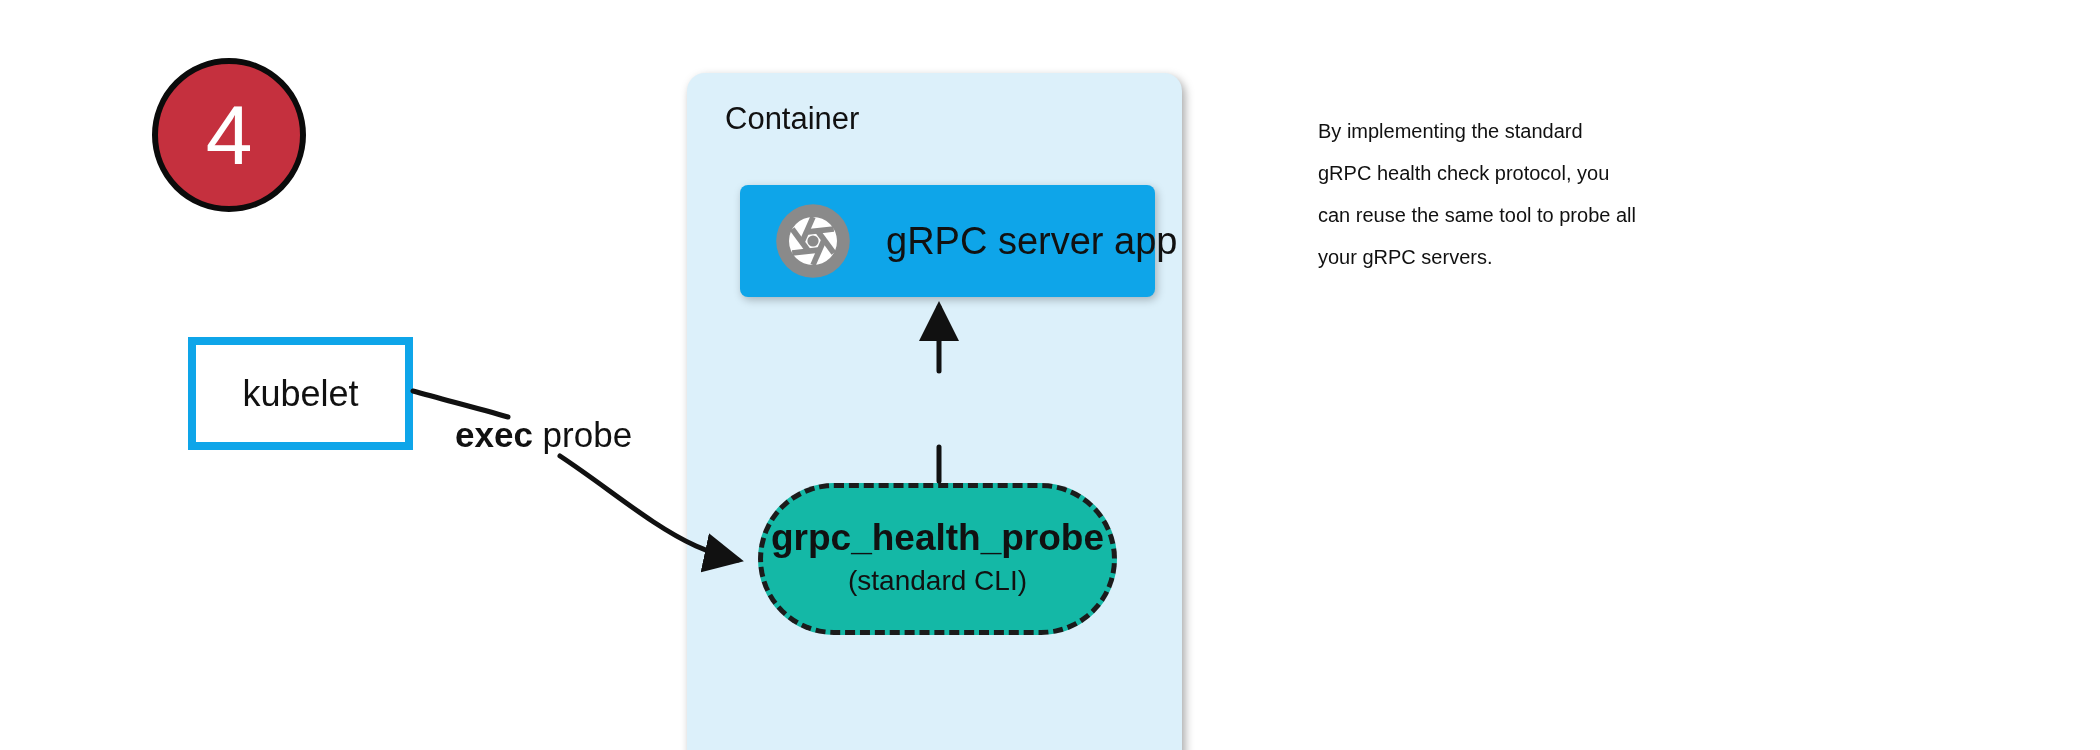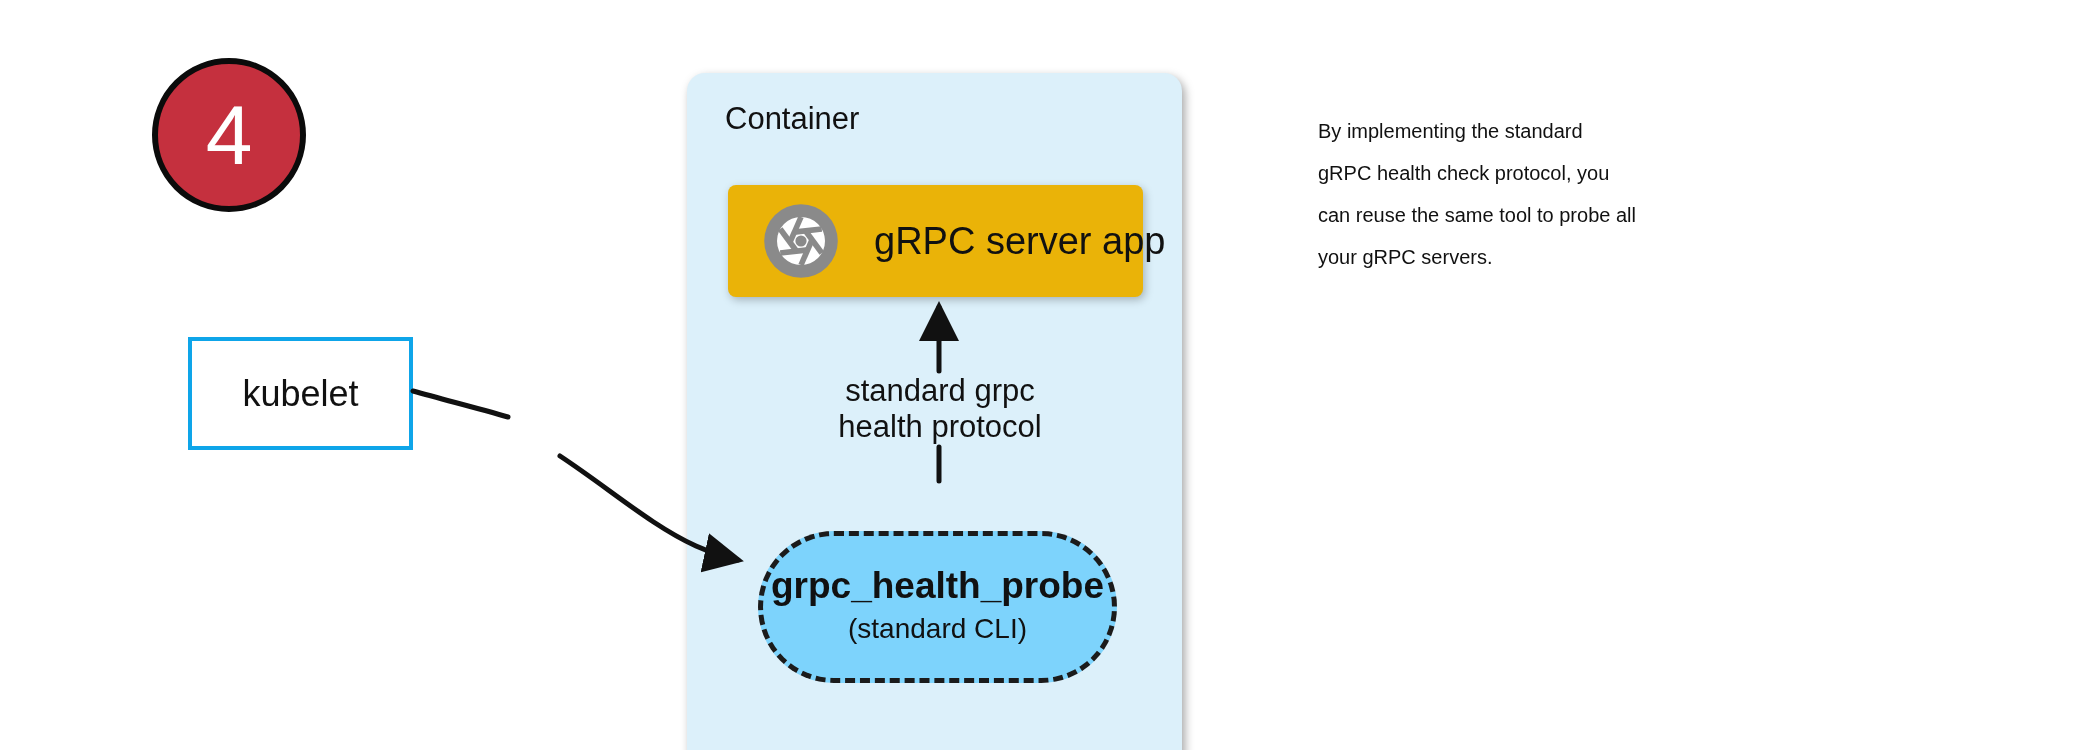--- a/index.html
+++ b/index.html
@@ -10,51 +10,51 @@
   
   .step-badge{
     position:absolute;left:152px;top:58px;width:154px;height:154px;
     background:#C5303E;border:6px solid #0b0b0b;border-radius:50%;
     box-sizing:border-box;display:flex;align-items:center;justify-content:center;
   }
   .step-badge .num{color:#fff;font-size:84px;font-weight:500;line-height:1;}
   
   .kubelet-box{
     position:absolute;left:188px;top:337px;width:225px;height:113px;
-    background:#fff;border:4px solid #0ea5e9;box-sizing:border-box;
+    background:#fff;border:8px solid #0ea5e9;box-sizing:border-box;
     display:flex;align-items:center;justify-content:center;
   }
   .kubelet-box .lbl{font-size:36px;}
   
   .exec-label{position:absolute;left:455px;top:415px;font-size:35px;white-space:nowrap;}
   .exec-label .b{font-weight:bold;}
   
   .container-box{
     position:absolute;left:687px;top:73px;width:495px;height:724px;
     background:#DCF0FA;border-radius:18px;
     box-shadow:3px 4px 10px rgba(0,0,0,0.35);
   }
   .container-title{position:absolute;left:38px;top:28px;font-size:31px;}
   .server-box{
-    position:absolute;left:41px;top:112px;width:415px;height:112px;
-    background:#eab308;border-radius:8px;box-shadow:2px 3px 8px rgba(0,0,0,0.25);
+    position:absolute;left:53px;top:112px;width:415px;height:112px;
+    background:#0ea5e9;border-radius:8px;box-shadow:2px 3px 8px rgba(0,0,0,0.25);
   }
   .grpc-icon{position:absolute;left:33px;top:16px;width:80px;height:80px;}
   .server-label{
     position:absolute;left:146px;top:0;height:112px;display:flex;align-items:center;
     font-size:38px;white-space:nowrap;
   }
   .protocol-label{
     position:absolute;left:780px;top:373px;width:320px;text-align:center;
     font-size:31px;line-height:36px;white-space:pre-line;
   }
   .probe-pill{
     position:absolute;left:71px;top:410px;width:359px;height:152px;box-sizing:border-box;
-    background:#7dd3fc;border:5px dashed #1b1b1b;border-radius:76px;
-    display:flex;flex-direction:column;align-items:center;justify-content:center;margin-top:48px;
+    background:#14b8a6;border:5px dashed #1b1b1b;border-radius:76px;
+    display:flex;flex-direction:column;align-items:center;justify-content:center;
   }
   .probe-pill .title{font-size:37px;font-weight:bold;line-height:44px;white-space:nowrap;}
   .probe-pill .subtitle{font-size:28px;line-height:42px;white-space:nowrap;}
   
   .side-note{
     position:absolute;left:1318px;top:110px;width:640px;
     font-size:20px;line-height:42px;white-space:pre-line;
   }
   
   svg.arrows{position:absolute;left:0;top:0;pointer-events:none;}
@@ -65,20 +65,21 @@
 <div class="canvas">
 
   <div class="step-badge">
     <span class="num">4</span>
   </div>
 
   <div class="kubelet-box">
     <span class="lbl">kubelet</span>
   </div>
 
+  <div class="exec-label"><span class="b">exec</span><span> probe</span></div>
 
   <div class="container-box">
     <div class="container-title">Container</div>
 
     <div class="server-box">
       <svg class="grpc-icon" viewBox="0 0 100 100" aria-hidden="true">
         <circle cx="50" cy="50" r="46" fill="#8A8A8A"></circle>
         <circle cx="50" cy="50" r="30" fill="#ffffff"></circle>
         <g stroke="#8A8A8A" stroke-width="7">
           <line x1="50" y1="20" x2="36" y2="52"></line>
@@ -92,22 +93,20 @@
       </svg>
       <div class="server-label">gRPC server app</div>
     </div>
 
     <div class="probe-pill">
       <div class="title">grpc_health_probe</div>
       <div class="subtitle">(standard CLI)</div>
     </div>
   </div>
 
-  <div class="protocol-label">standard grpc
-health protocol</div>
 
   <div class="side-note">By implementing the standard
 gRPC health check protocol, you
 can reuse the same tool to probe all
 your gRPC servers.</div>
 
   <svg class="arrows" width="2100" height="750" viewBox="0 0 2100 750">
     <defs>
       <marker id="ah" viewBox="0 0 10 10" refX="8.5" refY="5" markerWidth="8" markerHeight="8" orient="auto-start-reverse" markerUnits="strokeWidth">
         <path d="M 0 0 L 10 5 L 0 10 z" fill="#111111"></path>

